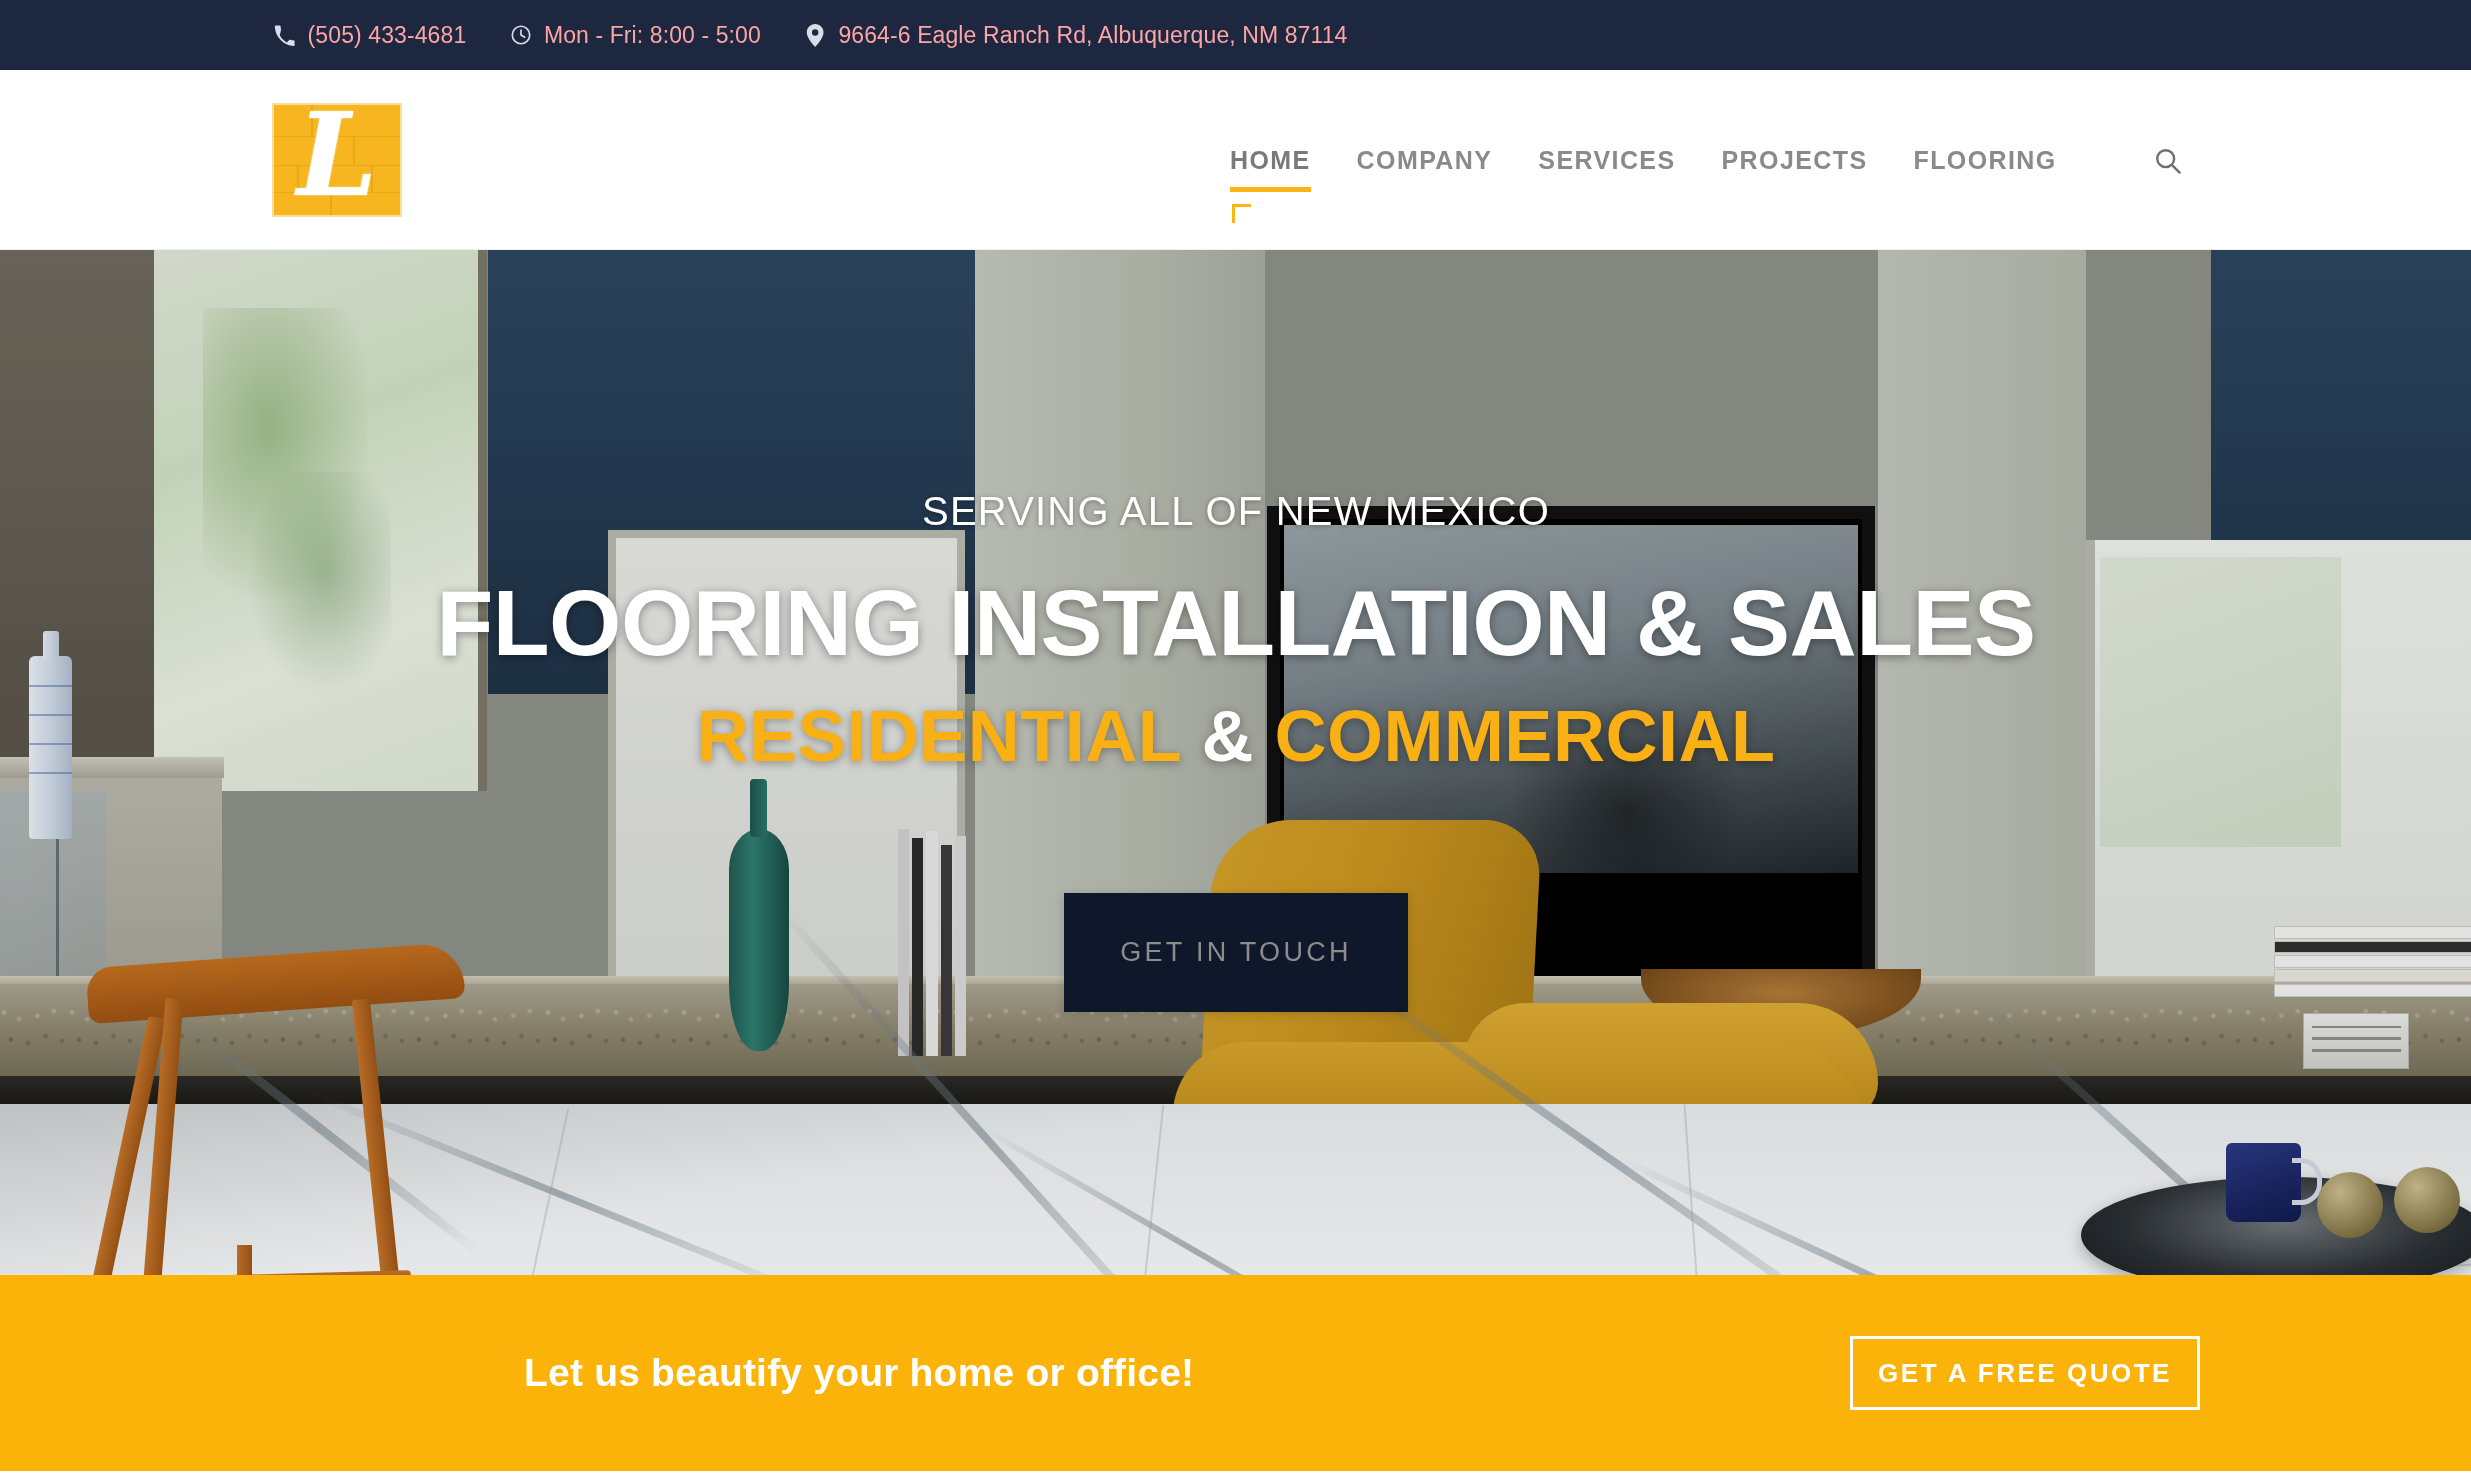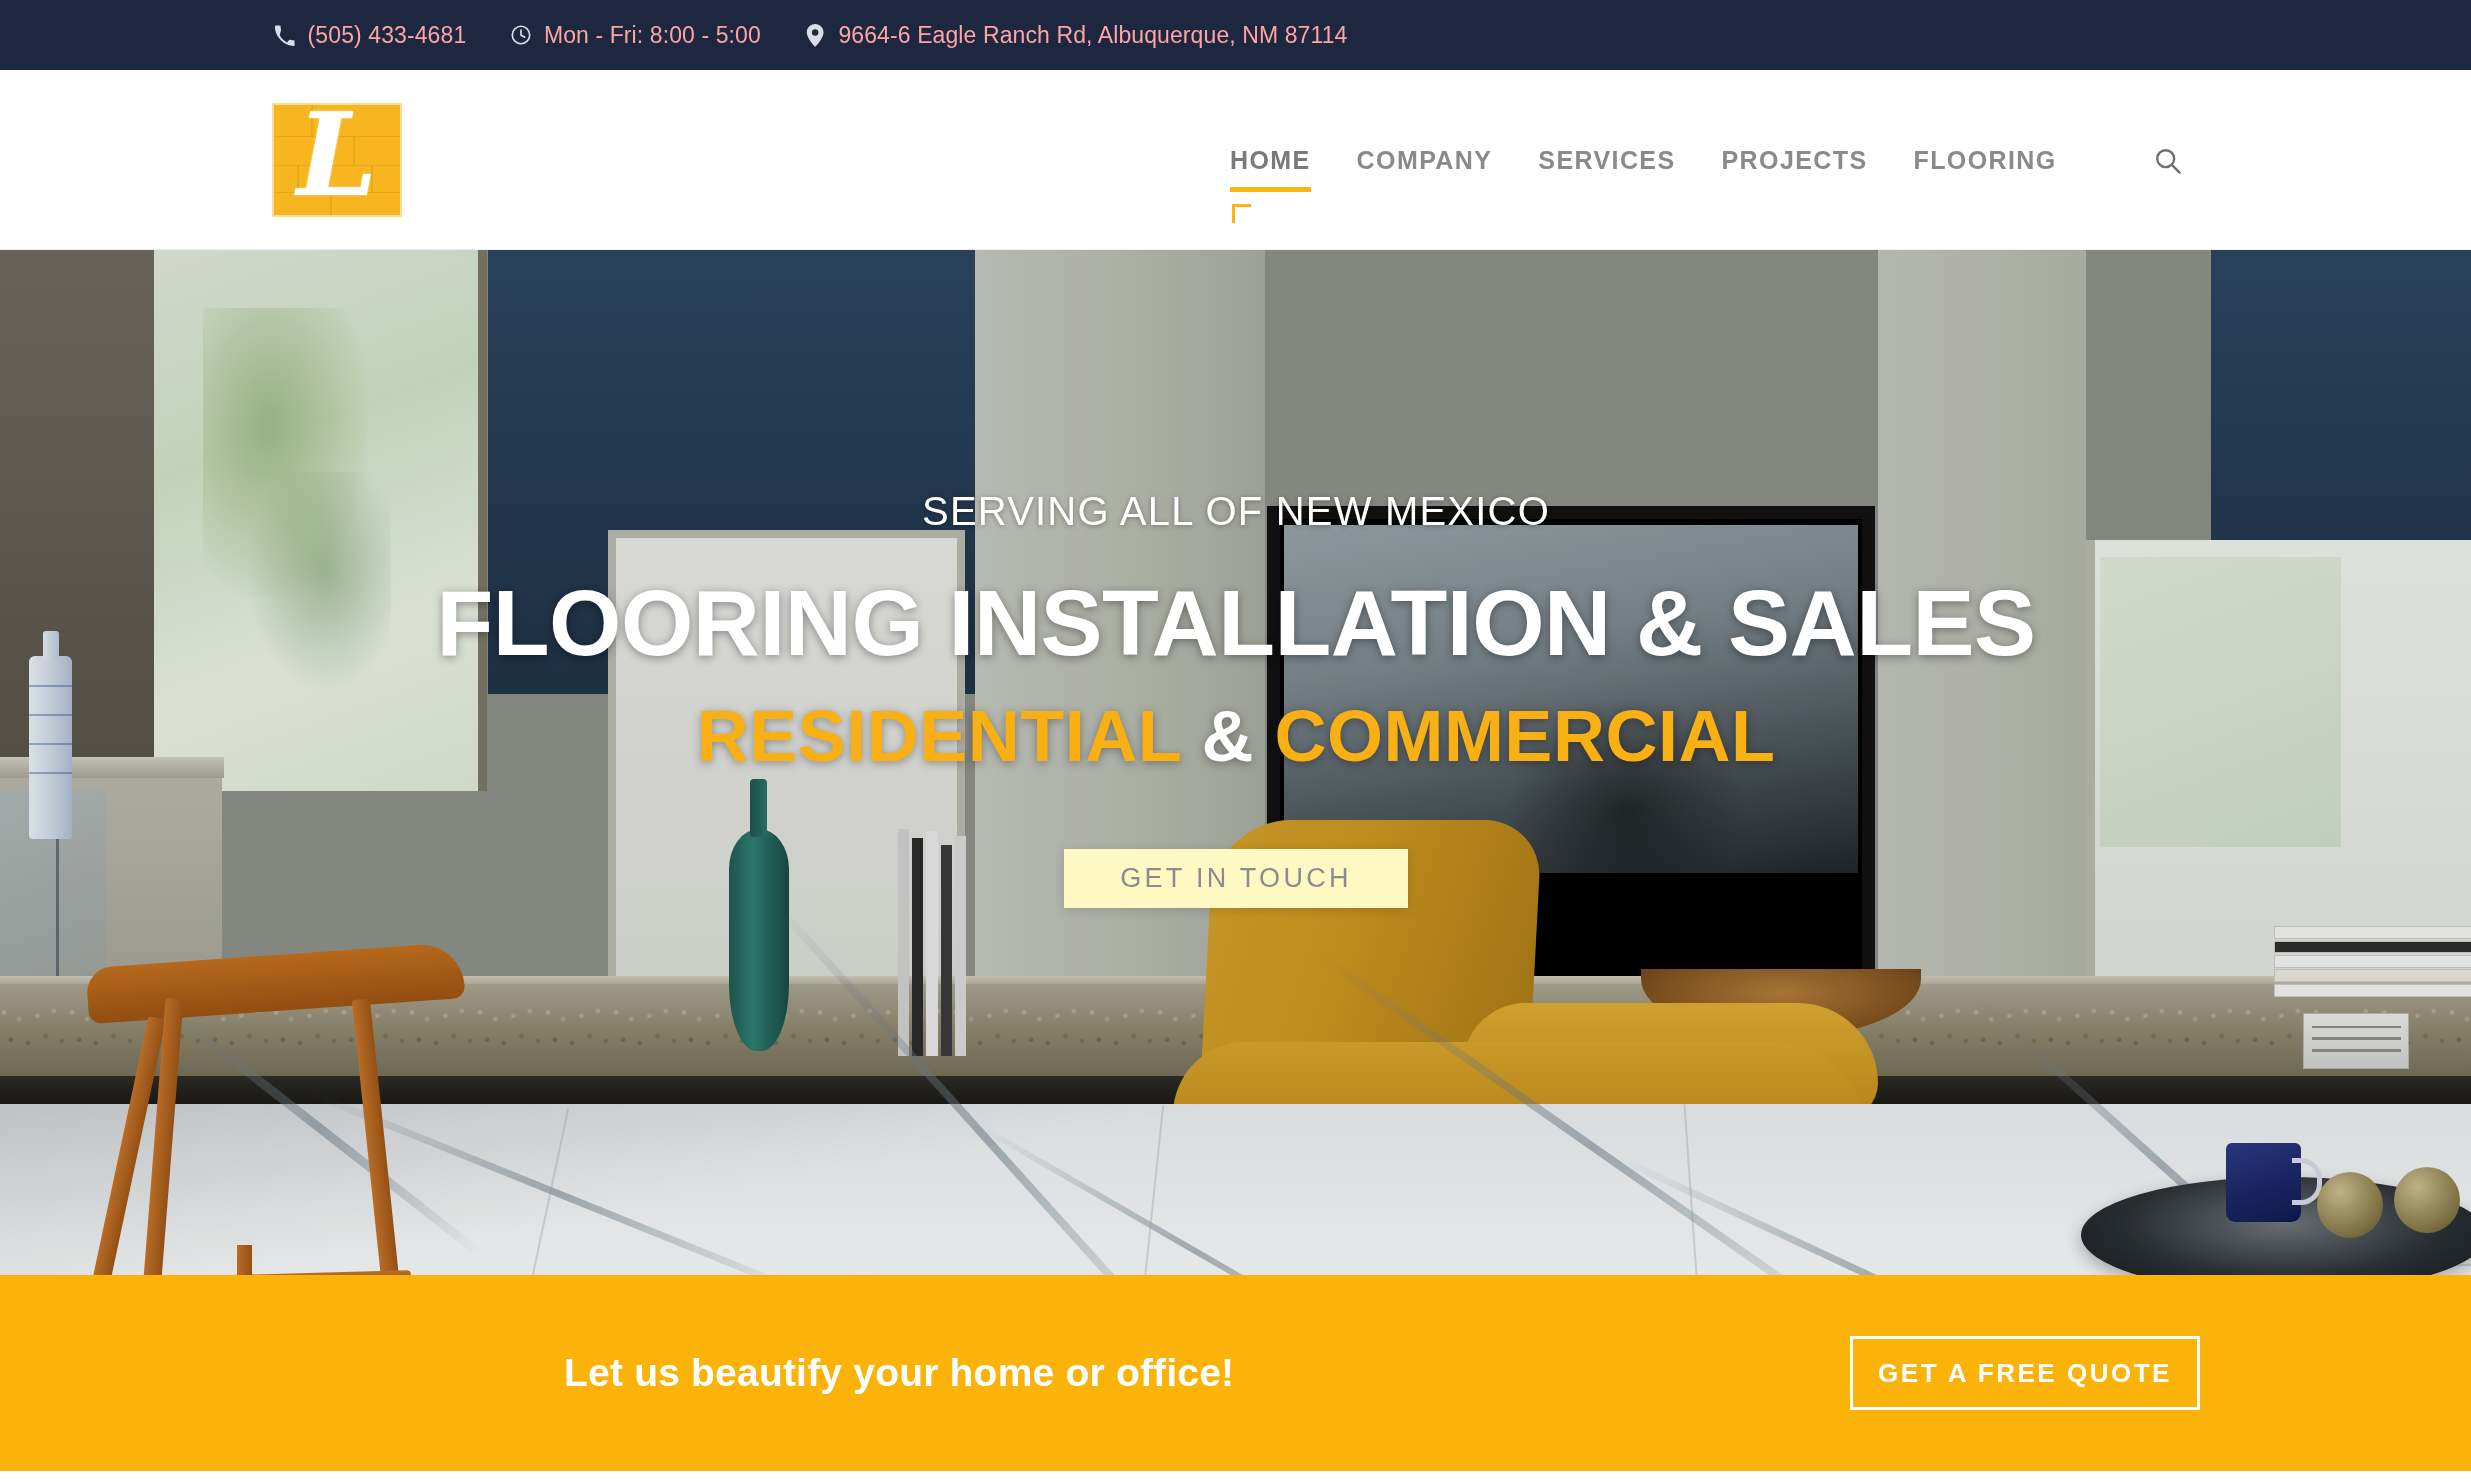--- a/index.html
+++ b/index.html
@@ -392,43 +392,43 @@
     font-size: 72px;
     font-weight: 700;
     color: #f9b014;
     letter-spacing: 0.5px;
     line-height: 1.08;
     white-space: nowrap;
     text-shadow: 0 1.9px 9.7px rgba(0,0,0,0.35);
   }
   .hero-title2 .amp { color: #ffffff; }
   .hero-btn {
-    margin-top: 73px;
-    background: #fef9c3;
+    margin-top: 117px;
+    background: #0f172a;
     color: #8c8c8c;
     font-size: 27px;
     letter-spacing: 3.3px;
-    padding: 14px 56px;
+    padding: 44px 56px;
     border: none;
     cursor: pointer;
     font-family: "Liberation Sans", sans-serif;
     box-shadow: 0 1.9px 9.7px rgba(0,0,0,0.15);
   }
 
   
   .cta {
     height: 196px;
     background: #fcb309;
     display: flex;
     align-items: center;
     position: relative;
   }
   .cta-text {
     position: absolute;
-    left: 564px;
+    left: 524px;
     font-size: 39px;
     font-weight: 700;
     color: #ffffff;
     letter-spacing: 0.2px;
     white-space: nowrap;
   }
   .cta-btn {
     position: absolute;
     left: 1850px;
     top: 61px;

